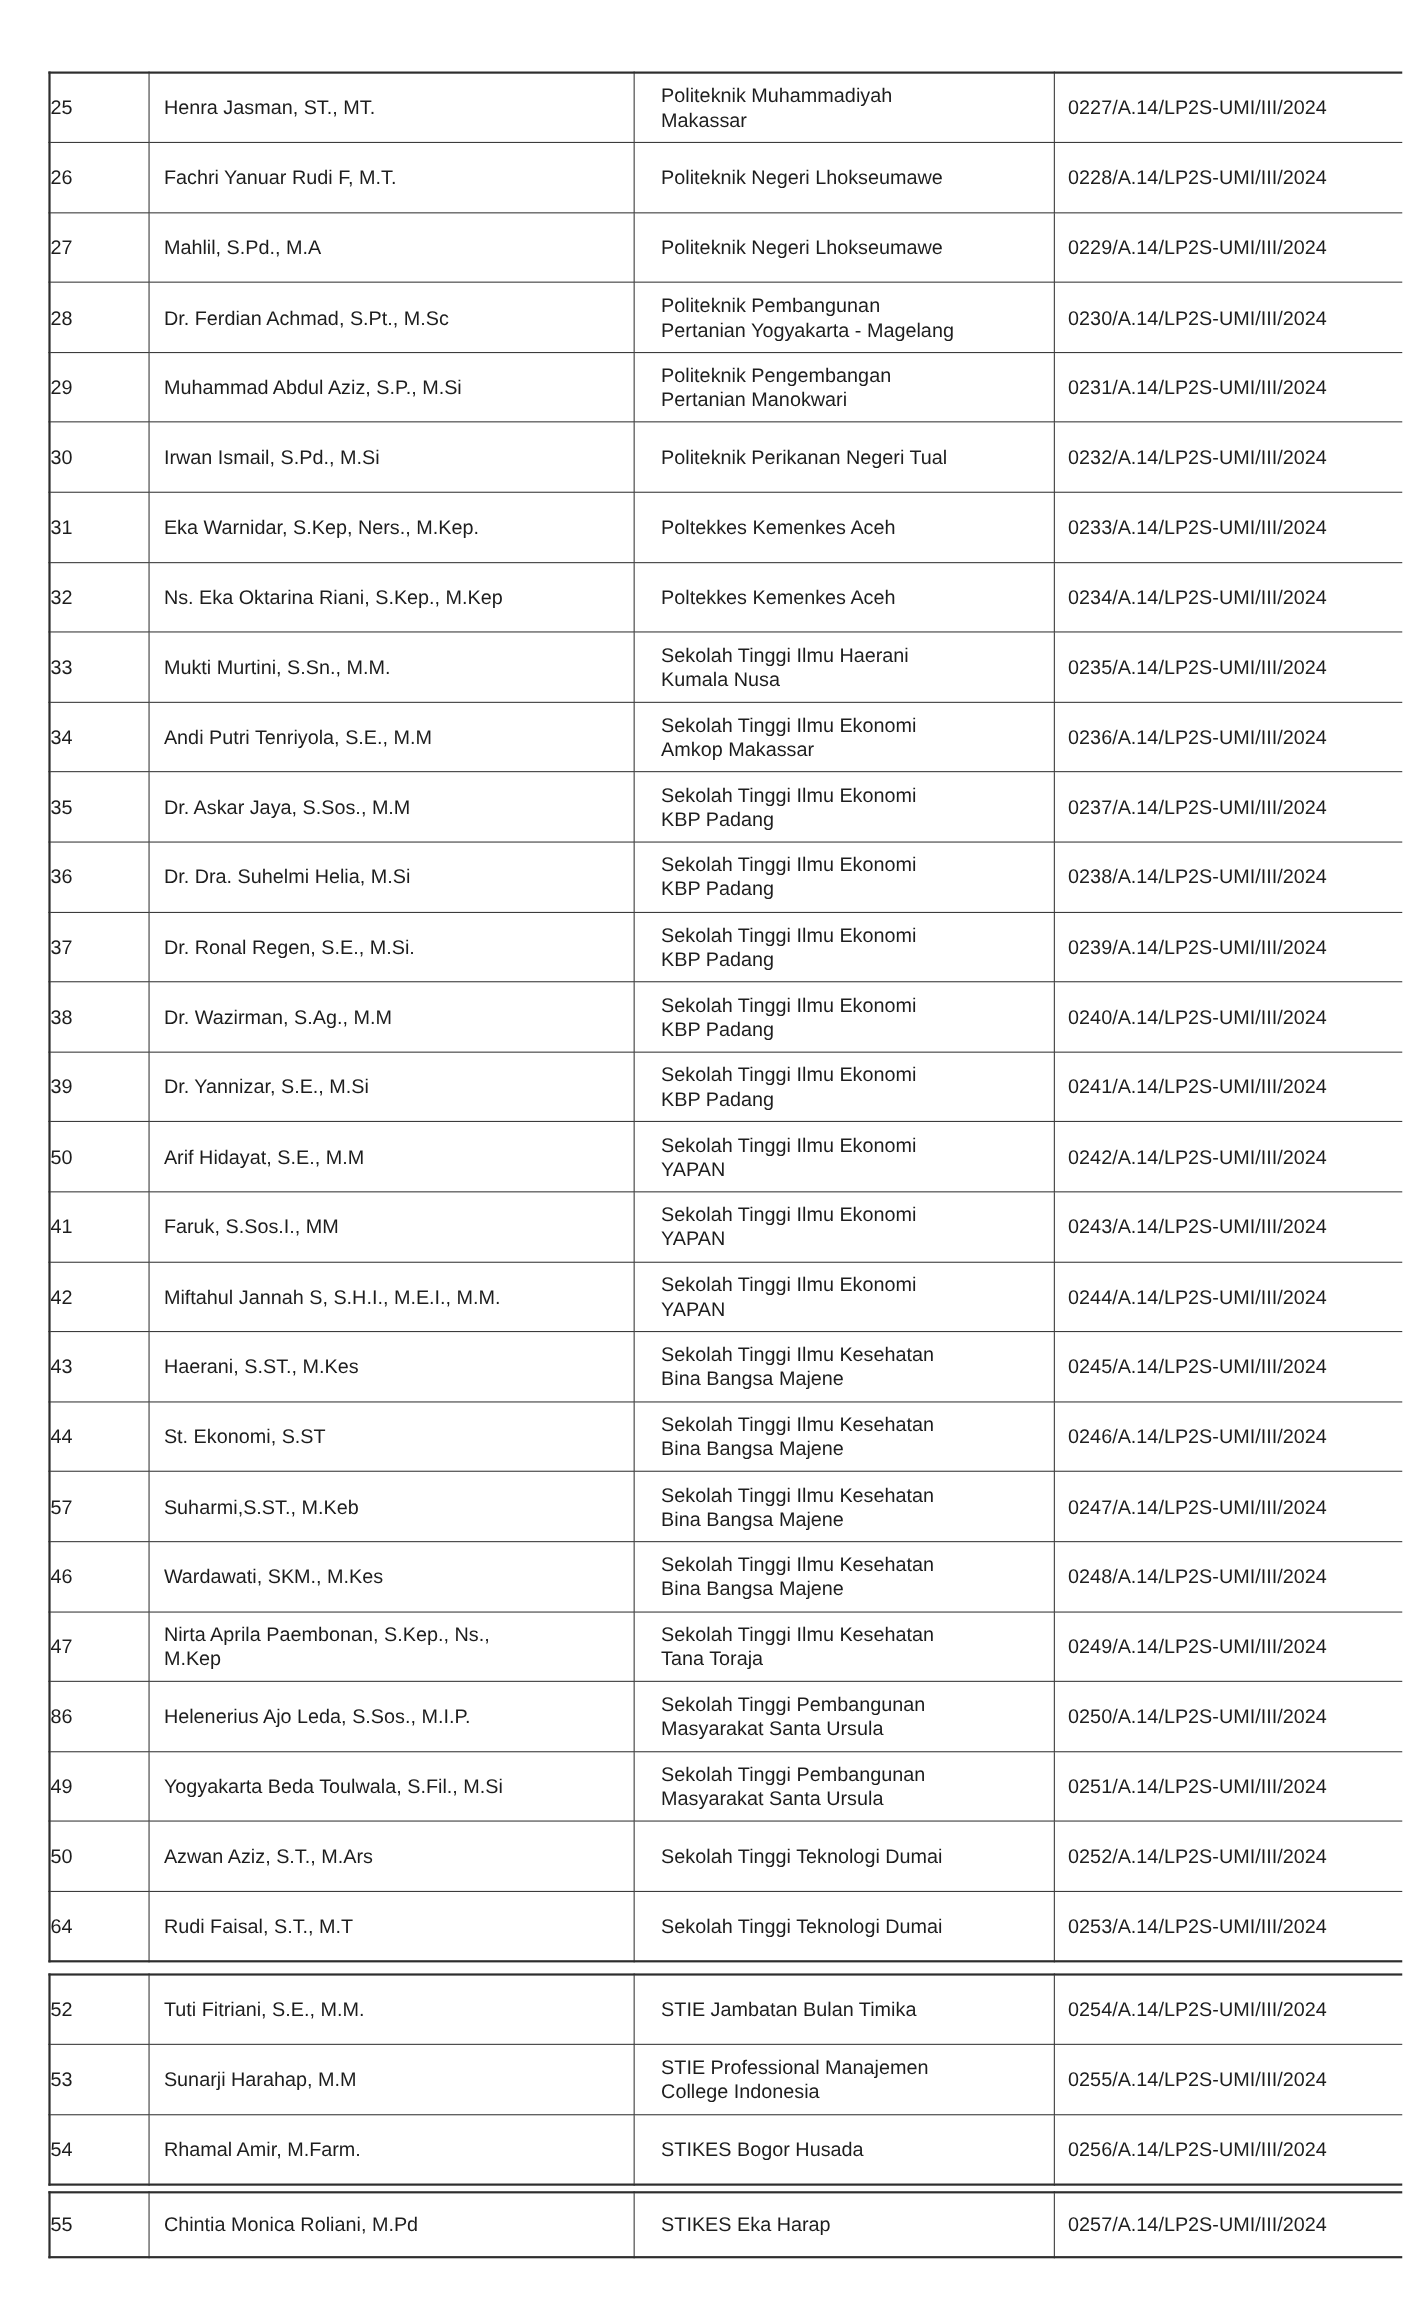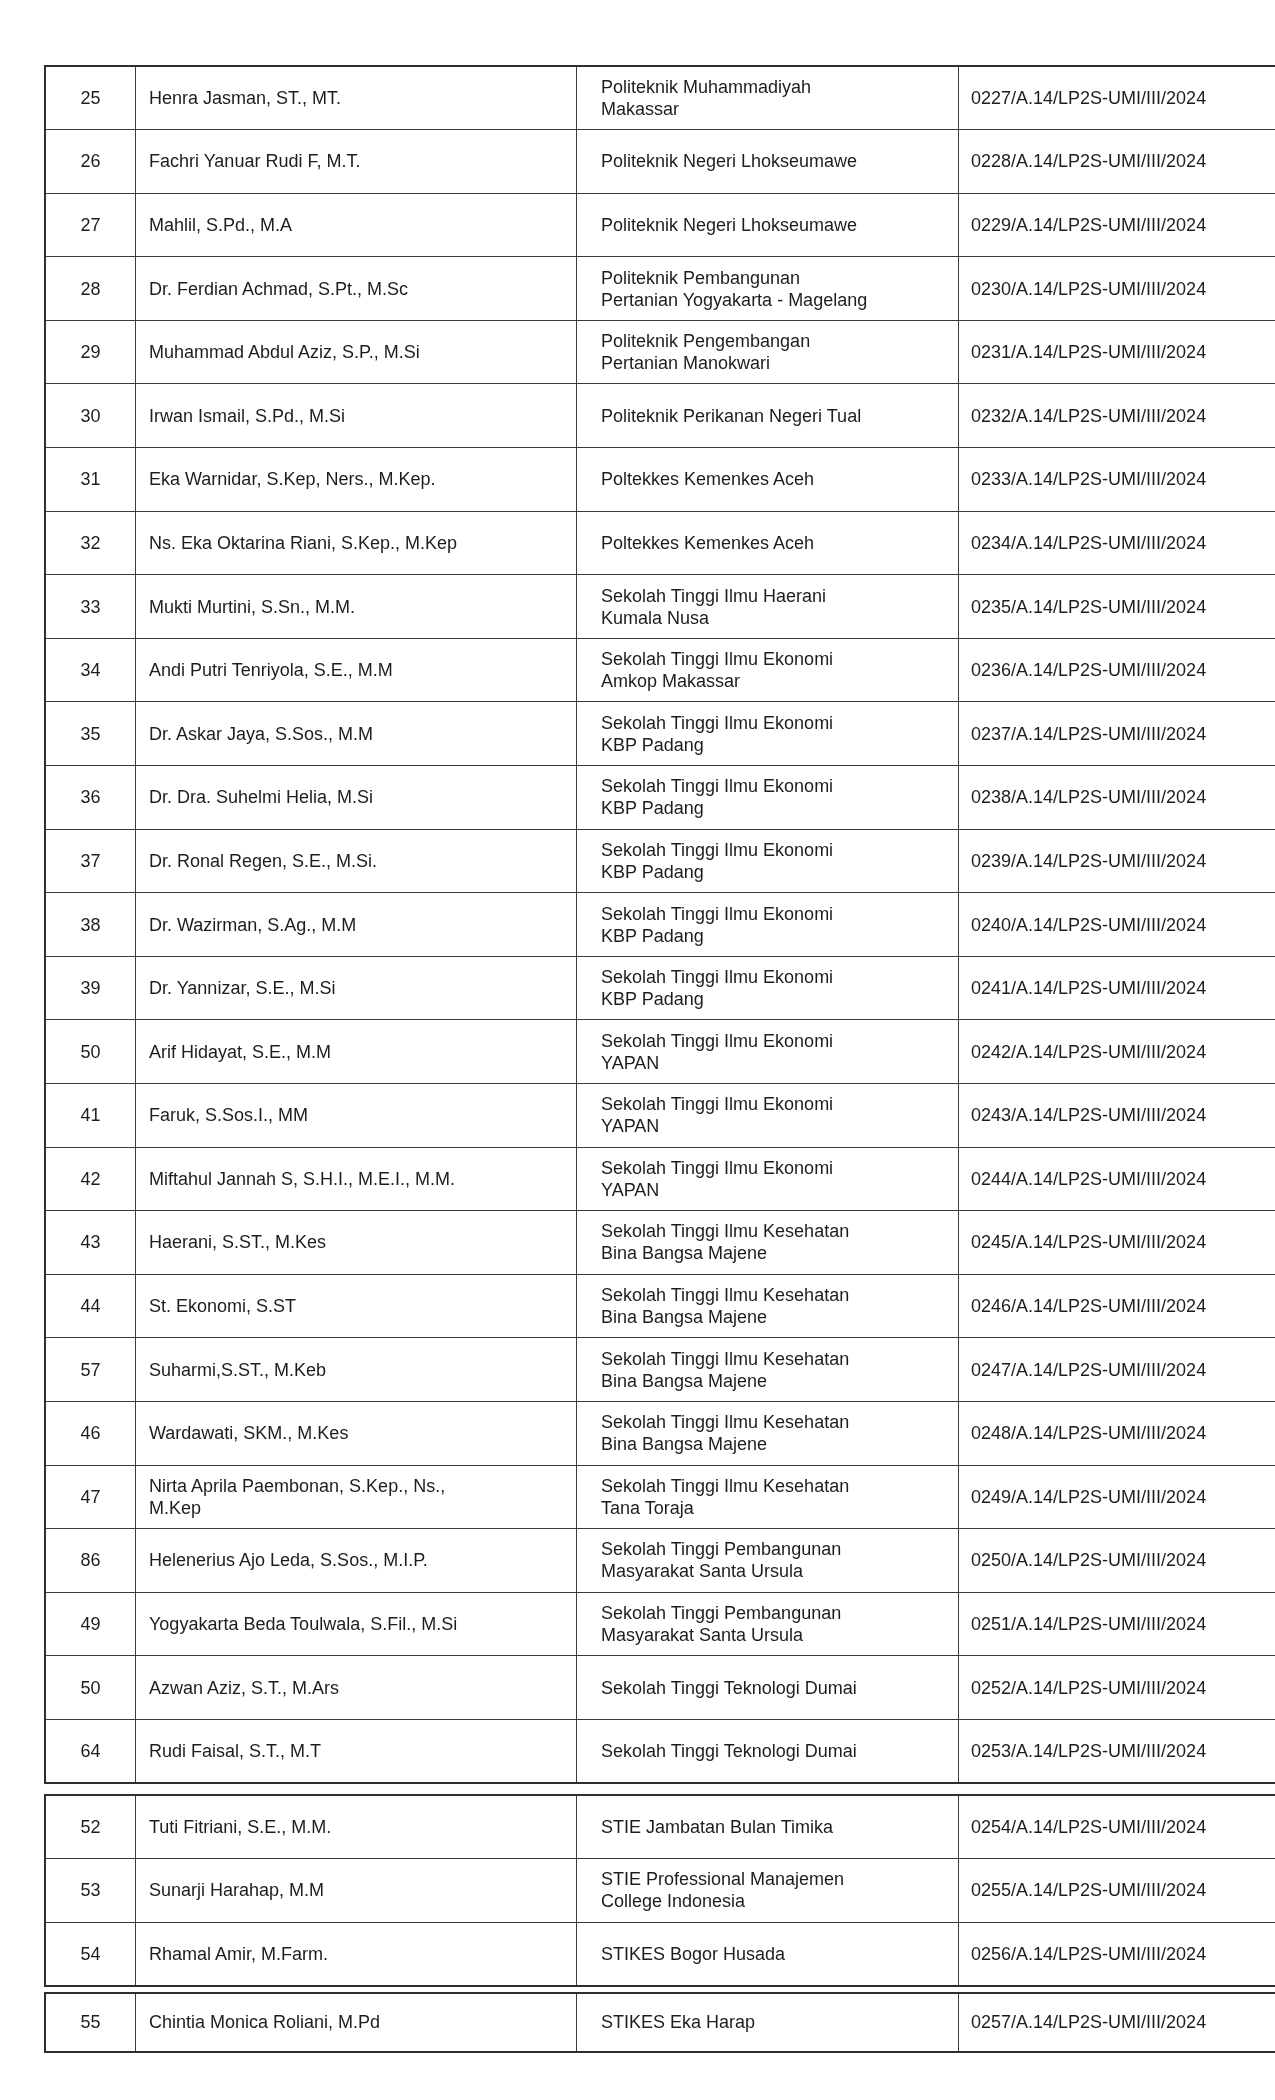--- a/index.html
+++ b/index.html
@@ -36,21 +36,21 @@
   td.cell {
     border: 1px solid #3c3c3c;
     vertical-align: middle;
     font-size: 18px;
     line-height: 22px;
     padding: 0;
     overflow: hidden;
   }
   td.cell-no {
     width: 89px;
-    text-align: center;
+    text-align: left;
   }
   td.cell-name {
     width: 409px;
     padding-left: 13px;
     padding-right: 18px;
     white-space: pre-line;
   }
   td.cell-inst {
     width: 333px;
     padding-left: 24px;

